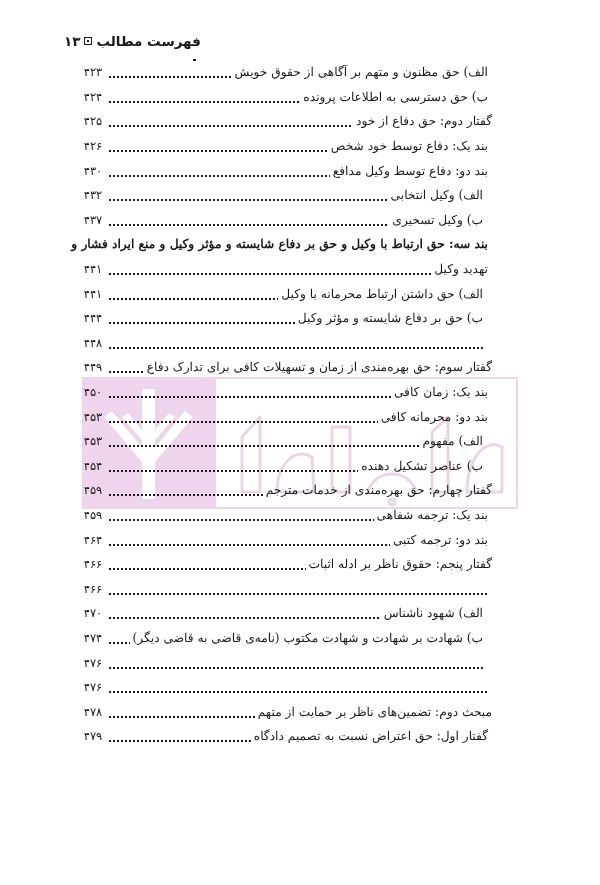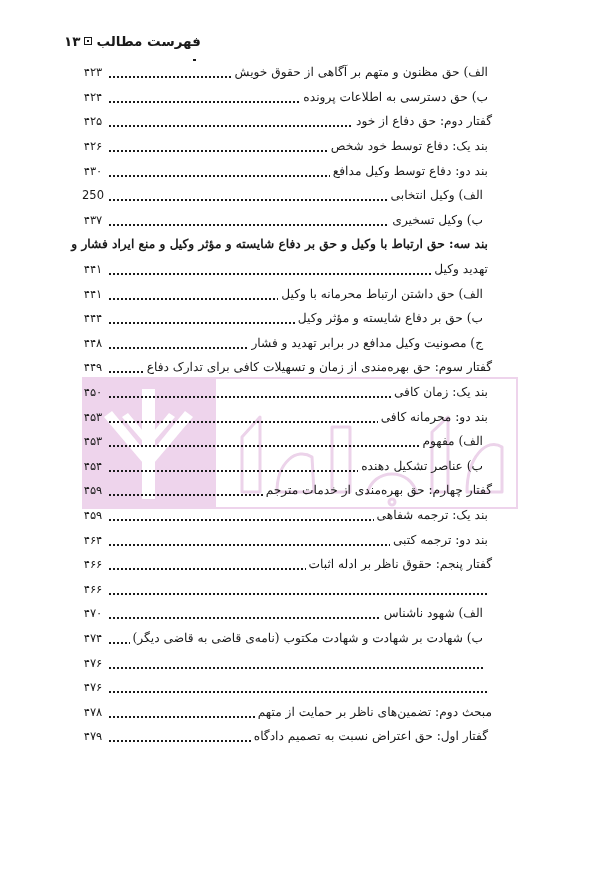--- a/index.html
+++ b/index.html
@@ -161,21 +161,21 @@
     <span class="page-num">۴۲۶</span>
   </div>
   <div class="toc-row level-1">
     <span class="title">بند دو: دفاع توسط وکیل مدافع</span>
     <span class="leader"></span>
     <span class="page-num">۴۳۰</span>
   </div>
   <div class="toc-row level-2">
     <span class="title">الف) وکیل انتخابی</span>
     <span class="leader"></span>
-    <span class="page-num">250</span>
+    <span class="page-num">۴۳۲</span>
   </div>
   <div class="toc-row level-2">
     <span class="title">ب) وکیل تسخیری</span>
     <span class="leader"></span>
     <span class="page-num">۴۳۷</span>
   </div>
   <div class="toc-row level-1 wrap-first">
     <span class="title">بند سه: حق ارتباط با وکیل و حق بر دفاع شایسته و مؤثر وکیل و منع ایراد فشار و</span>
     <span class="leader"></span>
     <span class="page-num"></span>
@@ -189,21 +189,20 @@
     <span class="title">الف) حق داشتن ارتباط محرمانه با وکیل</span>
     <span class="leader"></span>
     <span class="page-num">۴۴۱</span>
   </div>
   <div class="toc-row level-2">
     <span class="title">ب) حق بر دفاع شایسته و مؤثر وکیل</span>
     <span class="leader"></span>
     <span class="page-num">۴۴۴</span>
   </div>
   <div class="toc-row level-2">
-    <span class="title">ج) مصونیت وکیل مدافع در برابر تهدید و فشار</span>
     <span class="leader"></span>
     <span class="page-num">۴۴۸</span>
   </div>
   <div class="toc-row level-0">
     <span class="title">گفتار سوم: حق بهره‌مندی از زمان و تسهیلات کافی برای تدارک دفاع</span>
     <span class="leader"></span>
     <span class="page-num">۴۴۹</span>
   </div>
   <div class="toc-row level-1">
     <span class="title">بند یک: زمان کافی</span>

